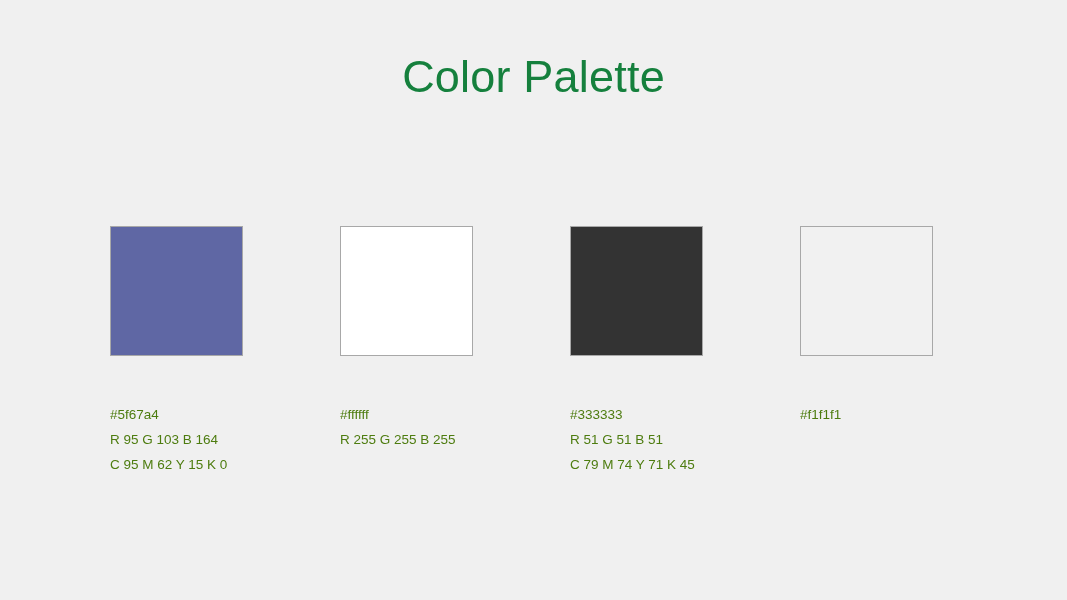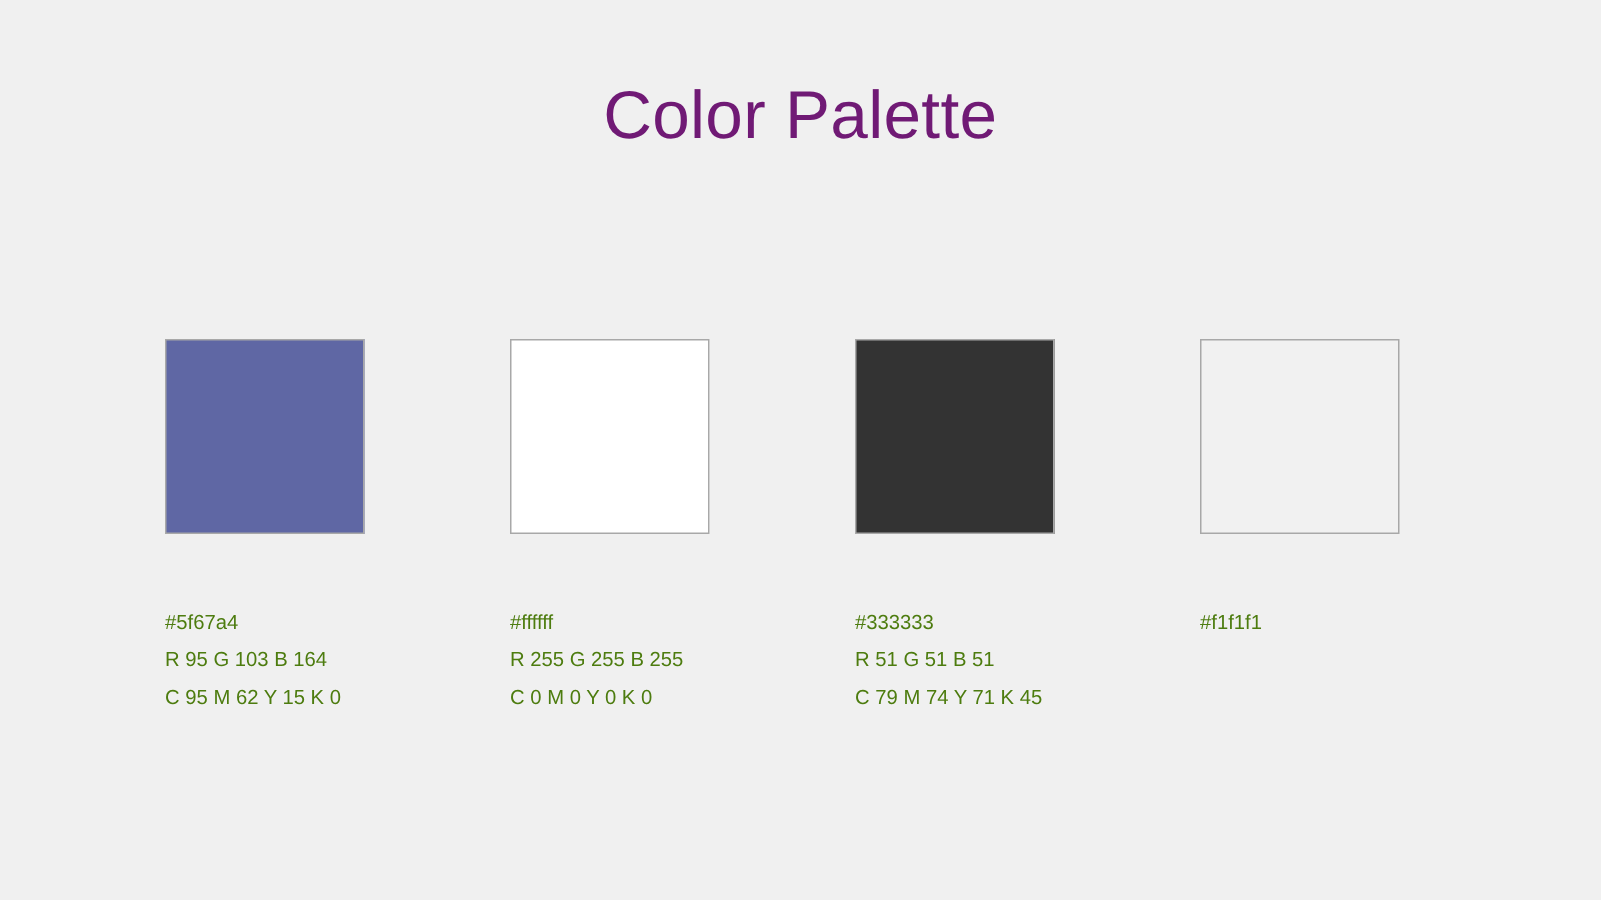--- a/index.html
+++ b/index.html
@@ -17,21 +17,21 @@
 
   .page-title {
     position: absolute;
     left: 0;
     top: 49px;
     width: 1067px;
     text-align: center;
     font-size: 45px;
     font-weight: 400;
     letter-spacing: 0.2px;
-    color: #701a75;
+    color: #15803d;
     line-height: 56px;
     white-space: nowrap;
   }
 
   .palette {
     position: absolute;
     left: 110px;
     top: 226px;
     width: 930px;
     height: 260px;
@@ -77,21 +77,20 @@
       <span class="line">R 95 G 103 B 164</span>
       <span class="line">C 95 M 62 Y 15 K 0</span>
     </div>
   </div>
 
   <div class="swatch-col c1">
     <div class="swatch-chip" style="background: rgb(255, 255, 255);"></div>
     <div class="swatch-info">
       <span class="line">#ffffff</span>
       <span class="line">R 255 G 255 B 255</span>
-      <span class="line">C 0 M 0 Y 0 K 0</span>
     </div>
   </div>
 
   <div class="swatch-col c2">
     <div class="swatch-chip" style="background: rgb(51, 51, 51);"></div>
     <div class="swatch-info">
       <span class="line">#333333</span>
       <span class="line">R 51 G 51 B 51</span>
       <span class="line">C 79 M 74 Y 71 K 45</span>
     </div>

